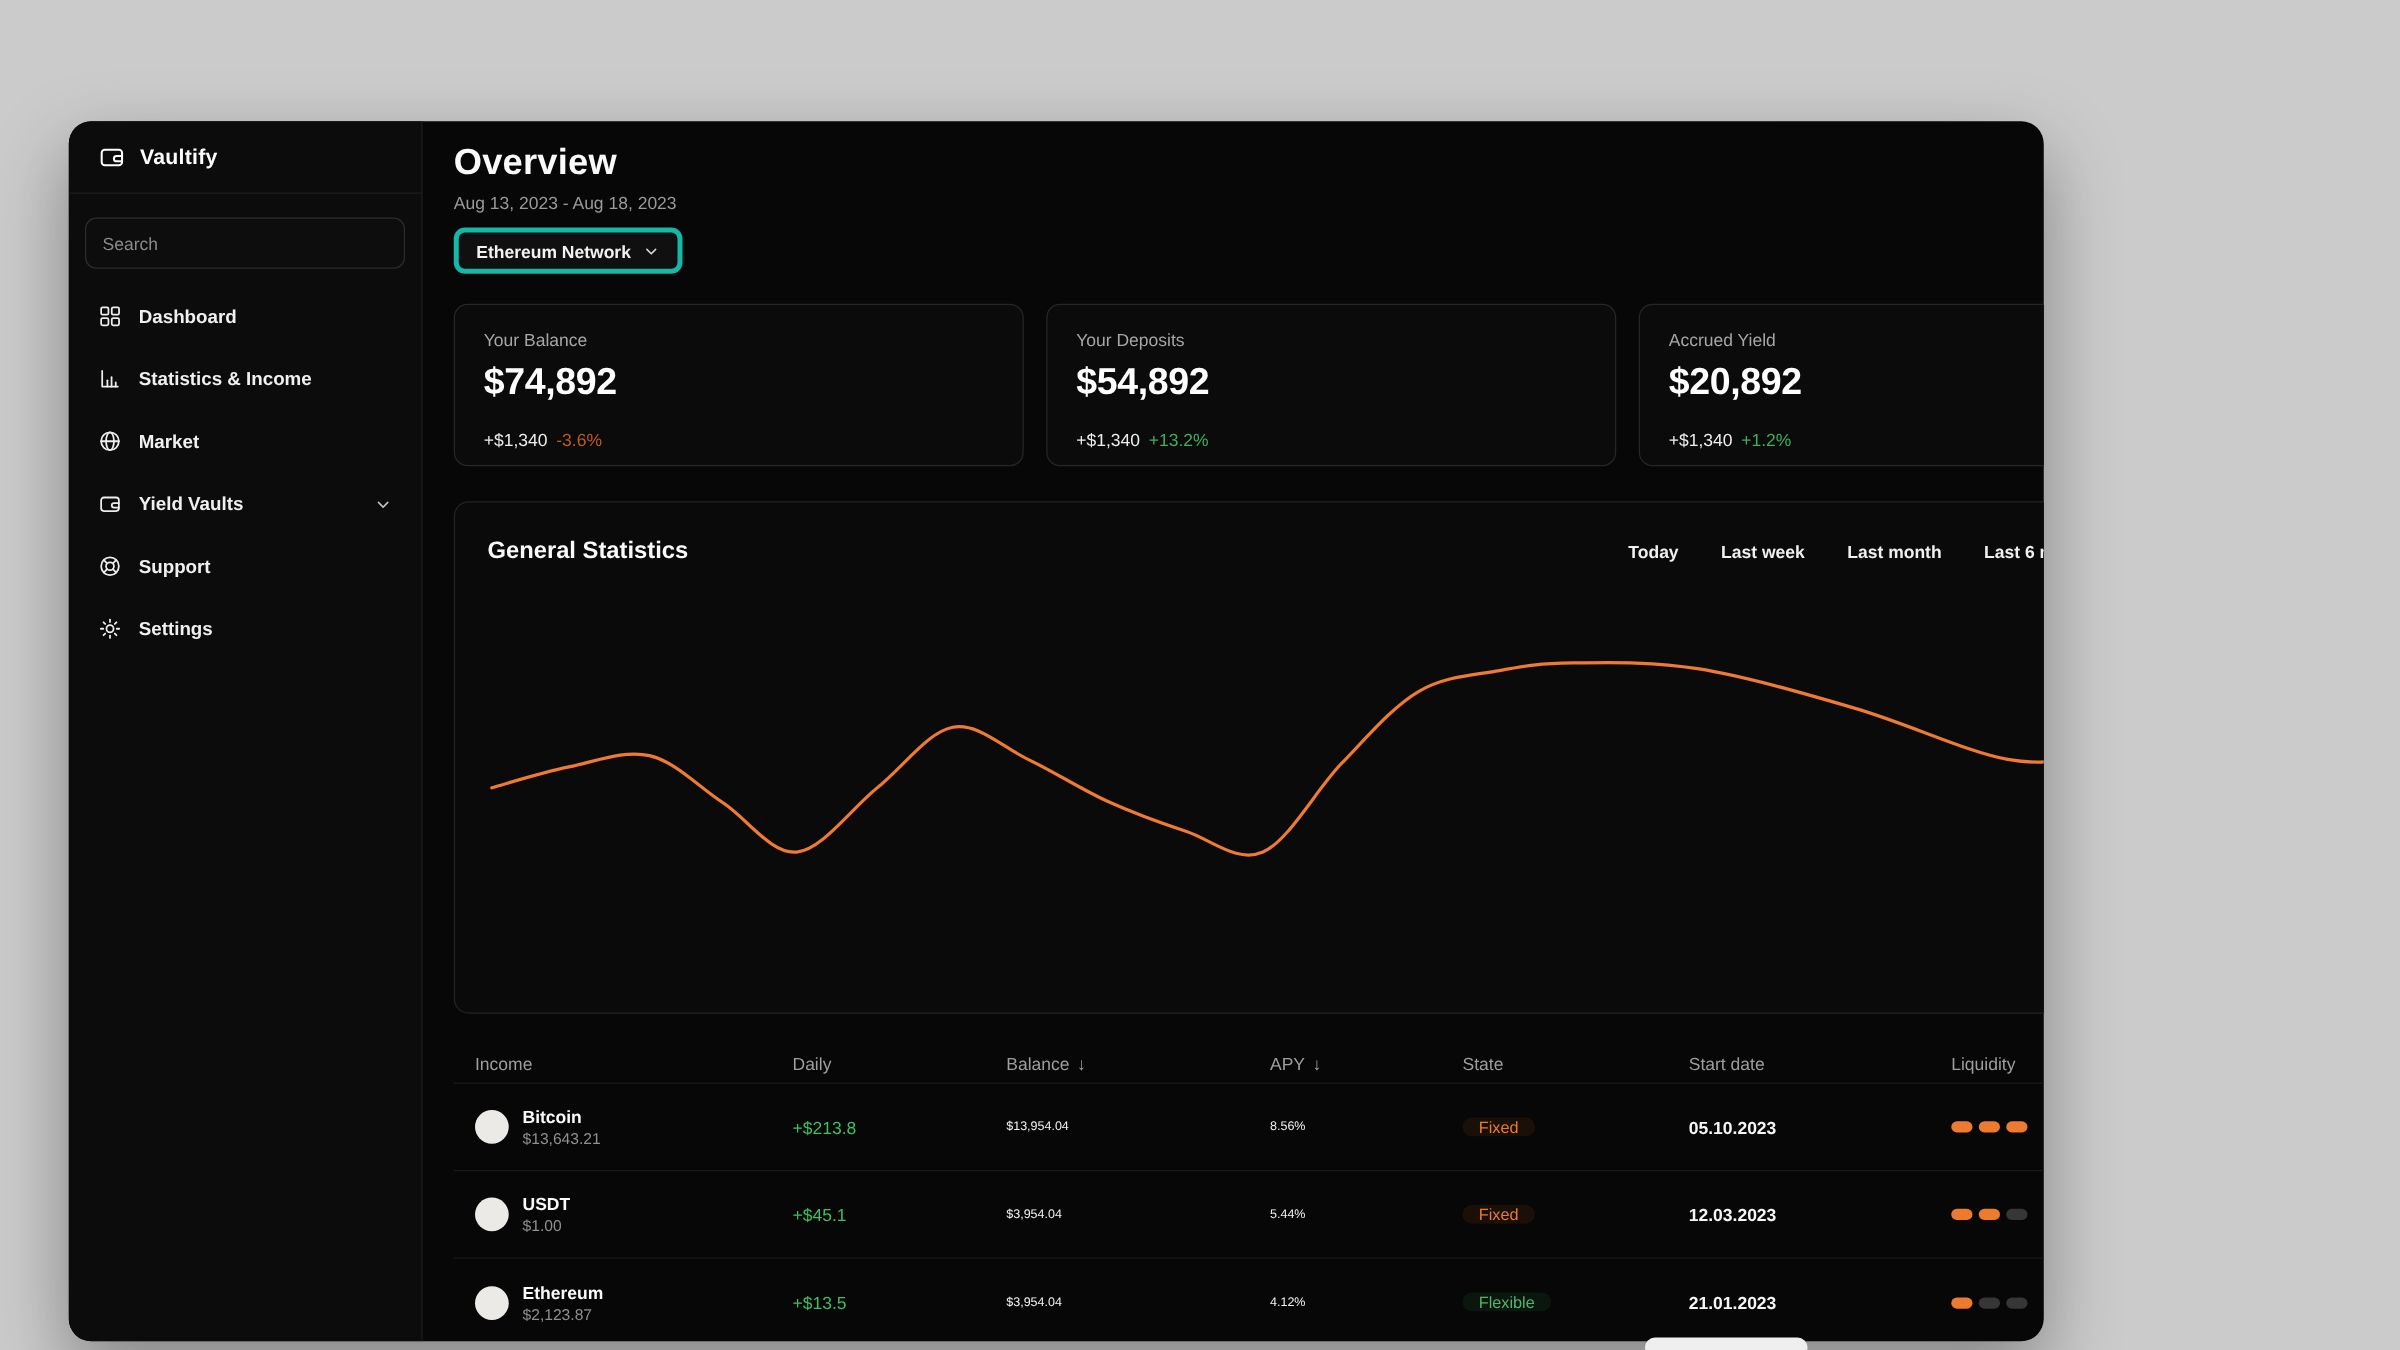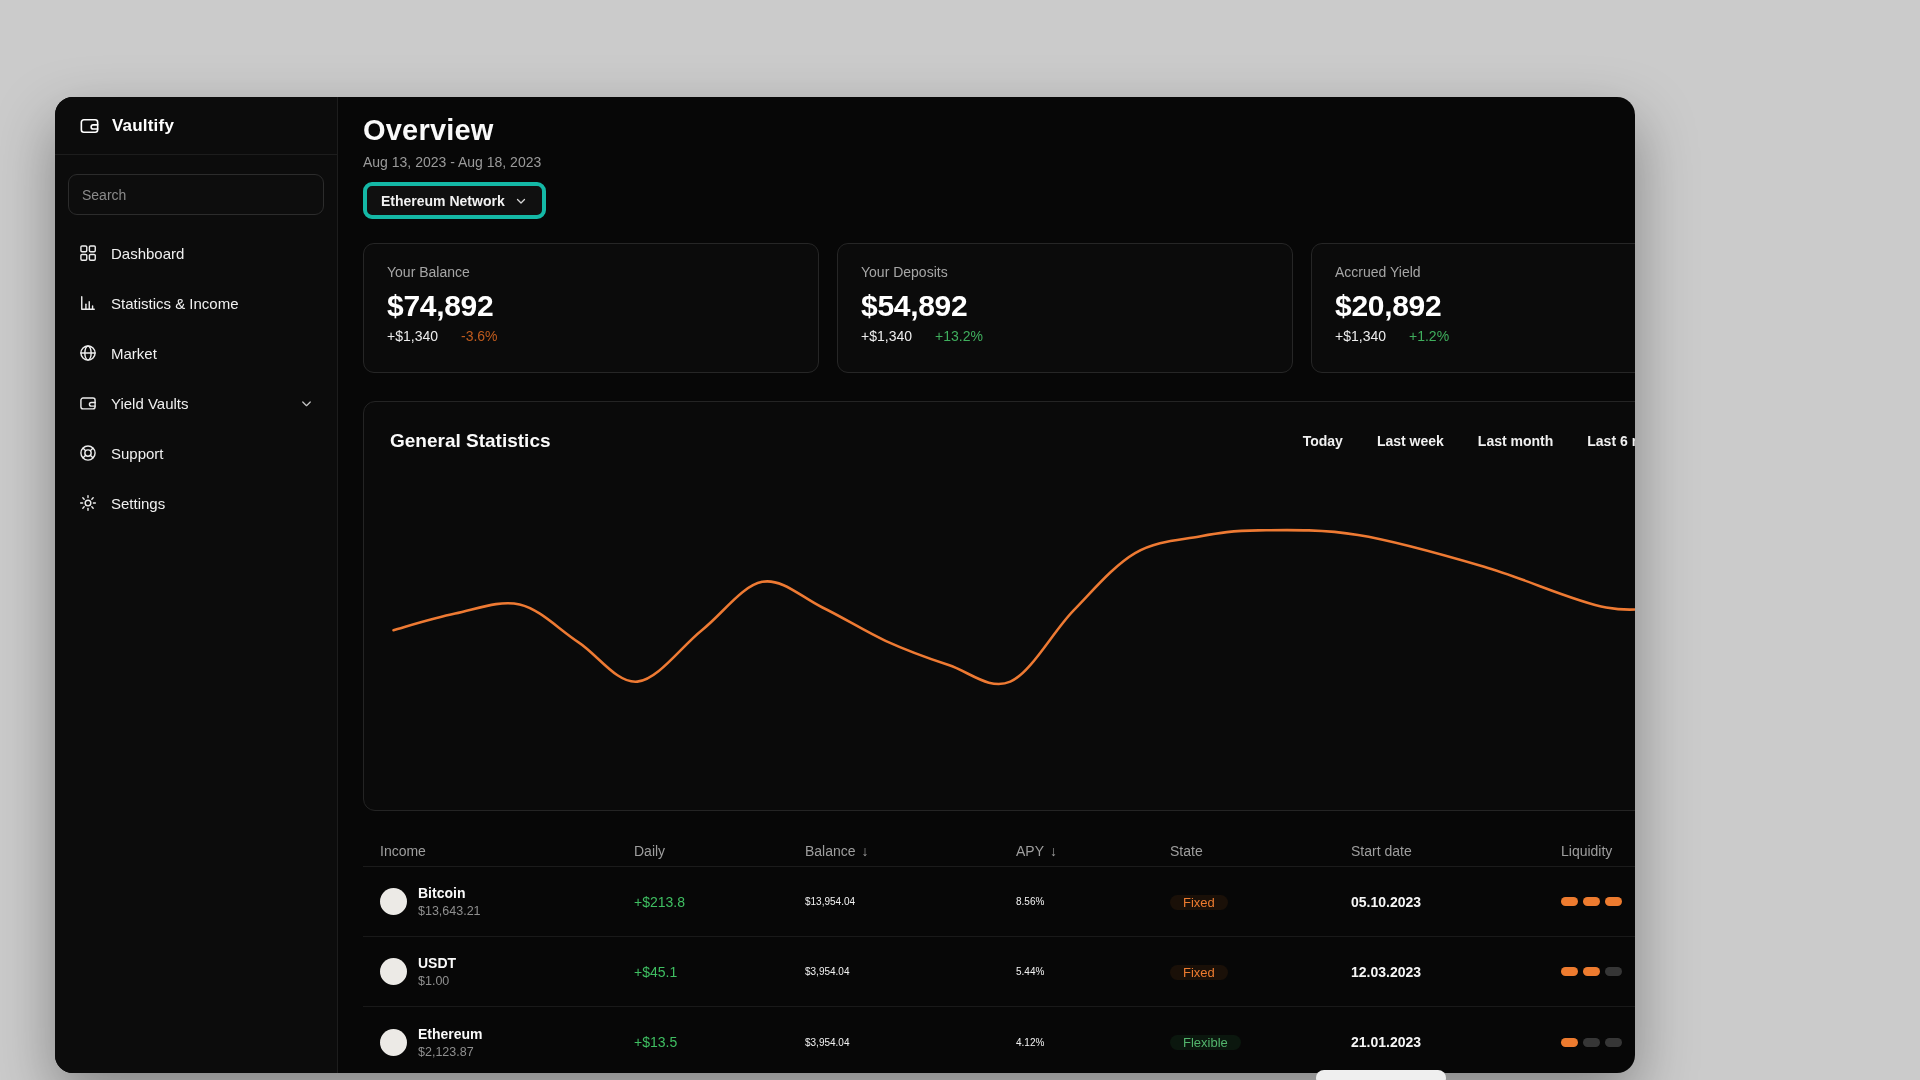--- a/index.html
+++ b/index.html
@@ -17,41 +17,41 @@
               border-bottom:1px solid #1d1d1d; flex:none; }
   .logo-row svg { flex:none; }
   .logo-name { font-size:17px; font-weight:700; color:#ffffff; letter-spacing:.2px; }
   .search-wrap { margin:19px 13px 0; }
   .search-wrap input { width:100%; height:41px; background:#0d0d0d; border:1px solid #2c2c2c;
                        border-radius:9px; color:#e8e8e8; font-size:14px; padding:0 13px; outline:none;
                        font-family:"Liberation Sans", sans-serif; }
   .search-wrap input::placeholder { color:#8b8b8b; }
   .nav { margin-top:13px; padding:0 23px; }
   .nav-item { height:50px; display:flex; align-items:center; gap:13px; color:#f0f0f0;
-              font-size:15px; font-weight:400; cursor:pointer; }
+              font-size:15px; font-weight:700; cursor:pointer; }
   .nav-item svg { flex:none; color:#ededed; }
   .nav-item .chev { margin-left:auto; color:#c4c4c4; }
 
   
   .main { flex:1; position:relative; padding:0 19px 0 25px; }
   .main-header { display:flex; justify-content:space-between; align-items:flex-start; margin-top:17px;flex-direction:column; }
   .page-title { font-size:29px; font-weight:700; color:#fafafa; letter-spacing:.2px; }
   .date-range { margin-top:7px; font-size:14px; color:#9a9a9a; }
   .network-btn { margin-top:12px; height:37px; padding:0 14px; background:#101010;
                  border:4px solid #14b8a6; border-radius:9px; display:flex; align-items:center;
                  gap:9px; font-size:14px; font-weight:600; color:#f2f2f2; cursor:pointer; }
   .network-btn svg { color:#d6d6d6; }
 
   
   .cards-row { display:flex; gap:18px; margin-top:24px; }
   .card { flex:1; height:130px; background:#0b0b0b; border:1px solid #262626; border-radius:11px;
           padding:20px 23px; }
   .card-label { font-size:14px; color:#a6a6a6; }
   .card-value { font-size:30px; font-weight:700; color:#ffffff; margin-top:9px; letter-spacing:-.3px; }
-  .card-change { margin-top:5px; font-size:14px; display:flex; gap:23px; }
+  .card-change { margin-top:21px; font-size:14px; display:flex; gap:7px; }
   .card-change .amt { color:#ededed; font-weight:500; }
   .card-change .pct { font-weight:500; }
 
   
   .chart-card { margin-top:28px; height:410px; background:#0a0a0a; border:1px solid #242424;
                 border-radius:12px; position:relative; padding:28px 28px 0 26px; overflow:hidden; }
   .chart-head { display:flex; justify-content:space-between; align-items:center; }
   .chart-title { font-size:19px; font-weight:700; color:#fafafa; }
   .chart-filters { display:flex; gap:34px; }
   .chart-filters .filter { font-size:14px; font-weight:600; color:#f0f0f0; cursor:pointer; }

